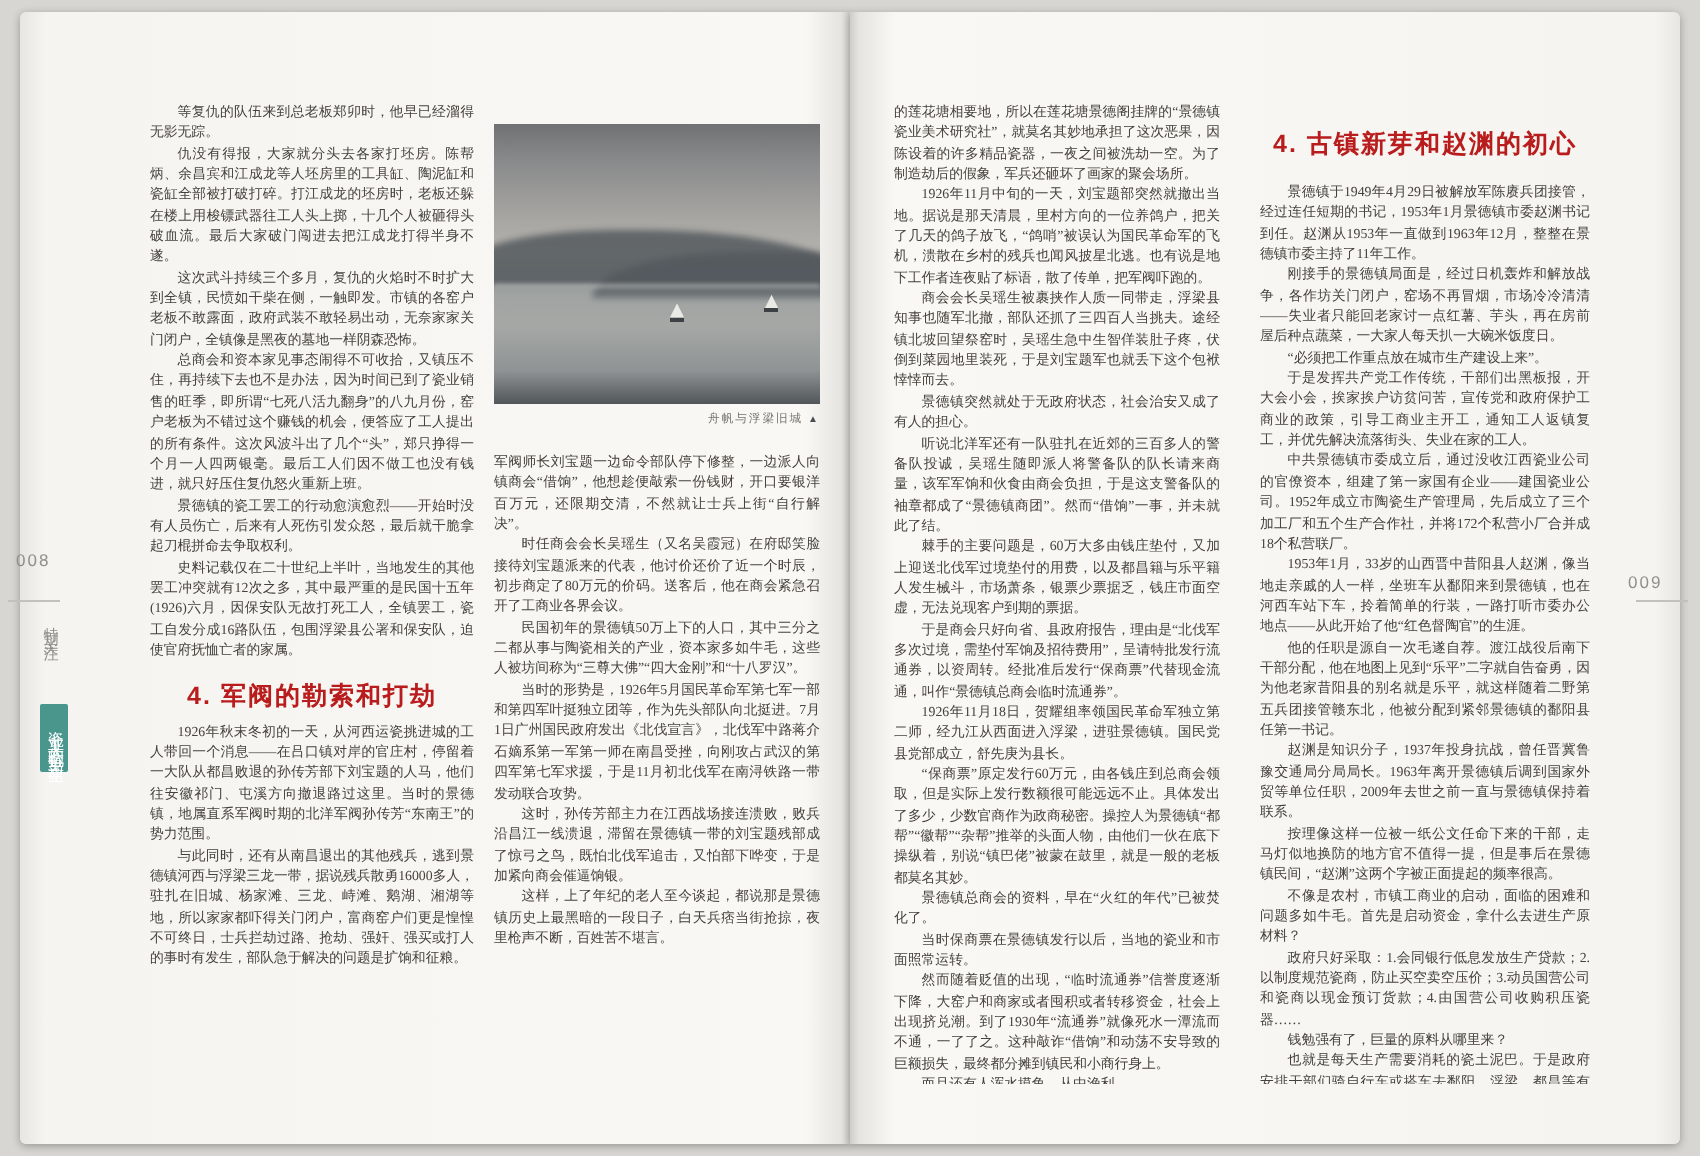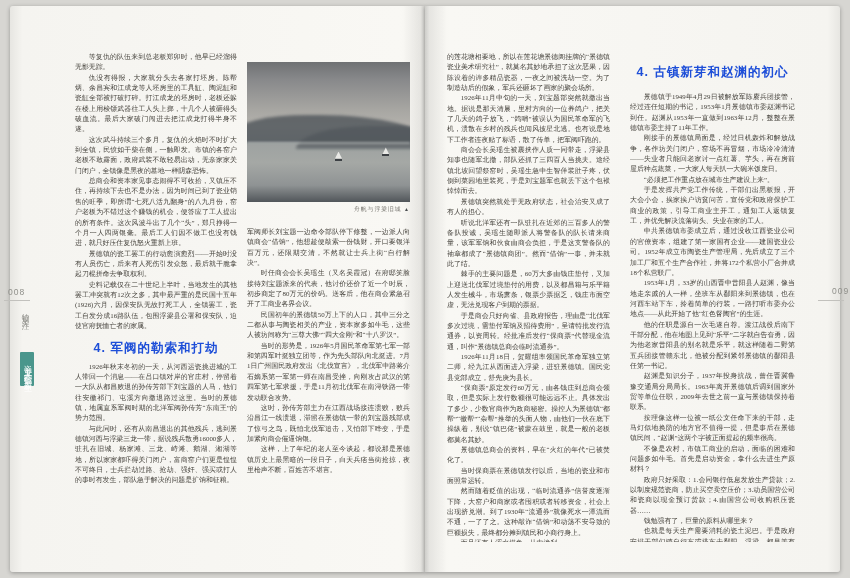--- a/index.html
+++ b/index.html
@@ -16,21 +16,21 @@
   
   .col{position:absolute;overflow:hidden;text-align:justify;color:#45423c;
        font-size:6.9px;line-height:10.35px;}
   .col p{margin:0;text-indent:2em;}
   .no-first-indent p:first-child{text-indent:0;}
   #l-col1{left:75px;top:52px;width:162px;height:488px;}
   #l-col2{left:247px;top:227px;width:163px;height:312px;}
   #r-col1{left:447px;top:52px;width:163px;height:490px;}
   #r-col2{left:630px;top:92px;width:165px;height:450px;}
 
-  .sec-heading{font-family:"Liberation Sans", sans-serif;font-weight:bold;color:#1d4ed8;
+  .sec-heading{font-family:"Liberation Sans", sans-serif;font-weight:bold;color:#b91c1c;
        text-align:center;font-size:12.5px;letter-spacing:1px;}
   #sec3{margin:12px 0 8px 0;}
   #sec4{position:absolute;left:630px;top:64px;width:165px;}
 
   
   #photo{position:absolute;left:247px;top:62px;width:163px;height:140px;overflow:hidden;
      background:linear-gradient(180deg,#6f7173 0%,#87888a 12%,#a7a6a2 34%,#b4b2ad 46%,#9ea2a1 58%,#a5a8a5 72%,#8f9394 88%,#51565a 100%);}
   .hills{position:absolute;left:-8%;width:120%;background:#4f555a;filter:blur(1.6px);opacity:.8;}
   .hill1{top:38%;height:20%;border-radius:60% 90% 0 0/100% 160% 0 0;}
   .hill2{top:46%;height:16%;left:30%;width:90%;border-radius:80% 50% 0 0/160% 90% 0 0;opacity:.65;}
@@ -40,22 +40,22 @@
      clip-path:polygon(50% 0,100% 100%,0 100%);}
   .hull{position:absolute;left:0;bottom:0;width:100%;height:2px;background:#3d4145;}
   #boat1{left:54%;top:64%;}
   #boat2{left:83%;top:61%;}
   #photo-caption{position:absolute;left:247px;top:205px;width:163px;text-align:right;
      font-size:5.8px;color:#75736d;letter-spacing:1px;}
   #photo-caption .marker{color:#4a4e50;font-size:5px;}
 
   
   .pagenum{position:absolute;font-family:"Liberation Sans", sans-serif;font-size:8.5px;color:#90908b;letter-spacing:1px;}
-  #pn-left{left:8px;top:287px;}
-  #pn-right{left:832px;top:286px;}
+  #pn-left{left:8px;top:275px;}
+  #pn-right{left:814px;top:286px;}
   .hairline{position:absolute;height:1px;background:#c2c1bd;width:26px;top:300px;}
   #hl-left{left:4px;}
   #hl-right{left:818px;}
   .vertical-label{position:absolute;writing-mode:vertical-rl;font-family:"Liberation Sans", sans-serif;}
   #run-left{left:20px;top:307px;font-size:7.5px;color:#8d8d88;letter-spacing:3px;}
   #ribbon{left:20px;top:352px;width:14px;padding:7px 0;background:#4a968c;color:#ffffff;
      font-size:8px;line-height:14px;text-align:center;letter-spacing:2px;border-radius:1px;}
 </style>
 </head>
 <body>

